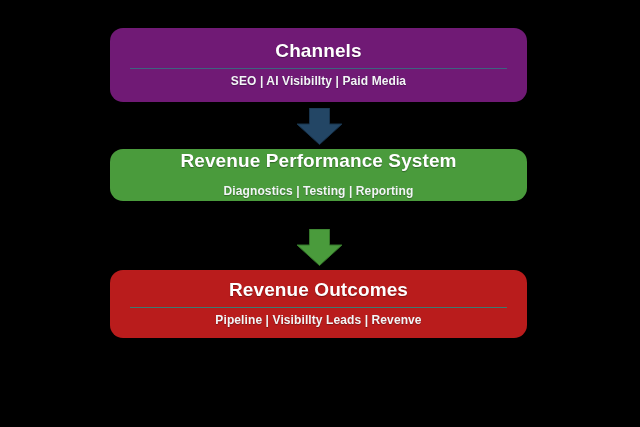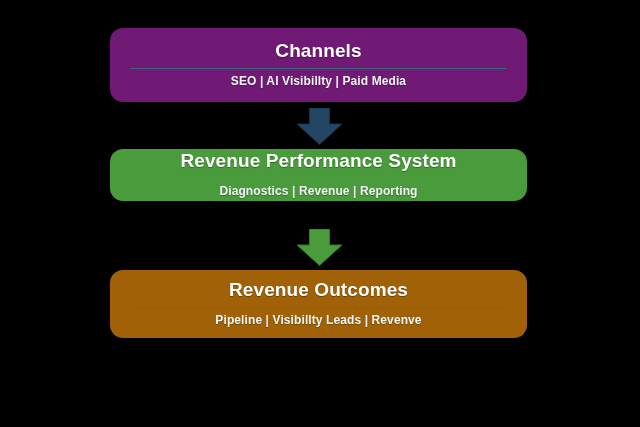--- a/index.html
+++ b/index.html
@@ -43,21 +43,21 @@
     background: #701a75;
   }
   .box-system {
     top: 149px;
     height: 52px;
     background: #4a9b3c;
   }
   .box-outcomes {
     top: 270px;
     height: 68px;
-    background: #a16207;
+    background: #b91c1c;
   }
 
   .box-title {
     text-align: center;
     color: #ffffff;
     font-size: 19px;
     font-weight: bold;
     line-height: 1.25;
     letter-spacing: 0.1px;
     text-shadow: 0 1px 1px rgba(0,0,0,0.35);
@@ -106,21 +106,21 @@
 
   <div class="flow-arrow arrow-one">
     <svg viewBox="0 0 47 37" preserveAspectRatio="none" aria-hidden="true">
       <polygon points="13.5,0 33.5,0 33.5,16 46,16 23.5,36.5 1,16 13.5,16" fill="#234665" stroke="#18344d" stroke-width="1"></polygon>
     </svg>
   </div>
 
   <div class="flow-box box-system">
     <div class="box-title">Revenue Performance System</div>
     <div class="box-divider"></div>
-    <div class="box-subtitle">Diagnostics | Revenue | Reporting</div>
+    <div class="box-subtitle">Diagnostics | Testing | Reporting</div>
   </div>
 
   <div class="flow-arrow arrow-two">
     <svg viewBox="0 0 47 37" preserveAspectRatio="none" aria-hidden="true">
       <polygon points="13.5,0 33.5,0 33.5,16 46,16 23.5,36.5 1,16 13.5,16" fill="#4a9b3c" stroke="#35762a" stroke-width="1"></polygon>
     </svg>
   </div>
 
   <div class="flow-box box-outcomes">
     <div class="box-title">Revenue Outcomes</div>

